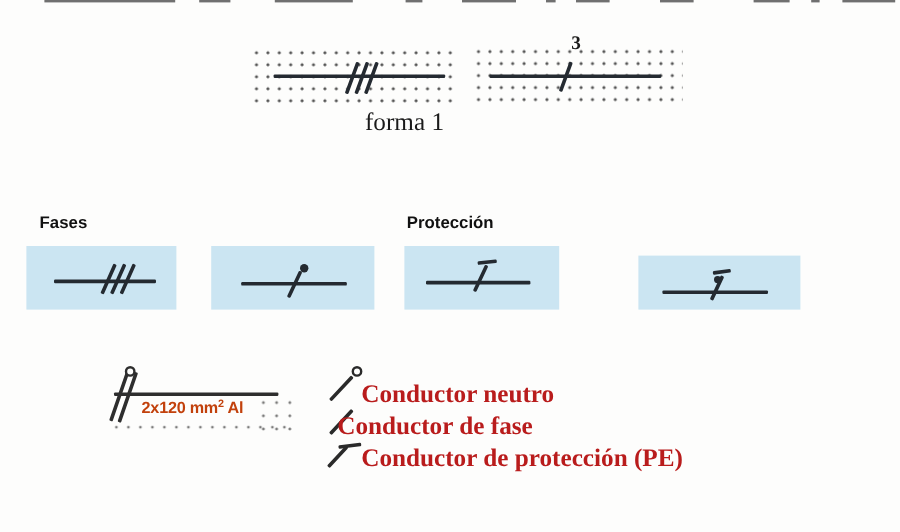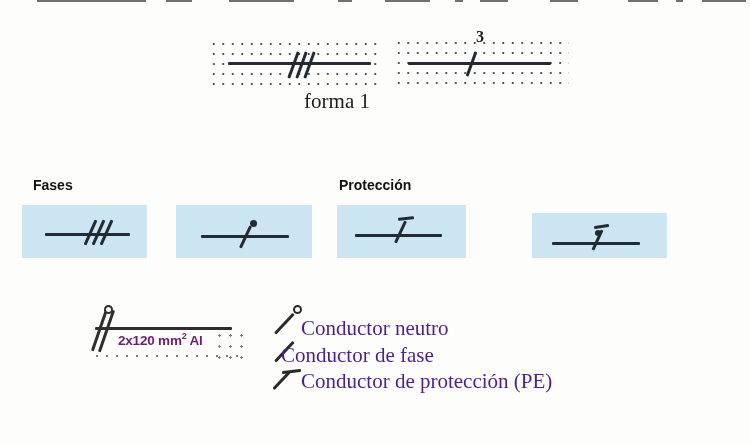--- a/index.html
+++ b/index.html
@@ -26,25 +26,25 @@
   .ring{position:absolute;width:9px;height:9px;border:2px solid #2e2e2e;border-radius:50%;background:#fdfdfc;box-sizing:border-box;}
   .forma-label{
     position:absolute;width:140px;text-align:right;
     font-family:"Liberation Serif",serif;font-size:21px;color:#1a1a1a;line-height:1;
   }
   .ctype-label{
     position:absolute;font-weight:700;font-size:14px;color:#111;line-height:1;letter-spacing:0px;
   }
   .bluebox{position:absolute;background:var(--blue);}
   .cable-text{
-    position:absolute;font-weight:700;font-size:13.5px;color:#701a75;letter-spacing:-0.2px;line-height:1;
+    position:absolute;font-weight:700;font-size:13.5px;color:#c2410c;letter-spacing:-0.2px;line-height:1;
   }
   .cable-text sup{font-size:9px;}
   .legend-text{
-    position:absolute;font-family:"Liberation Serif",serif;font-size:21px;color:#4c1d95;line-height:1;
+    position:absolute;font-family:"Liberation Serif",serif;font-size:21px;color:#b91c1c;line-height:1;font-weight:bold;
   }
   .dots-sm{
     position:absolute;
     background-image:radial-gradient(circle,rgba(90,90,90,.8) 1px,rgba(0,0,0,0) 1.4px);
     background-size:10px 10px;
   }
 </style>
 </head>
 <body>
 

